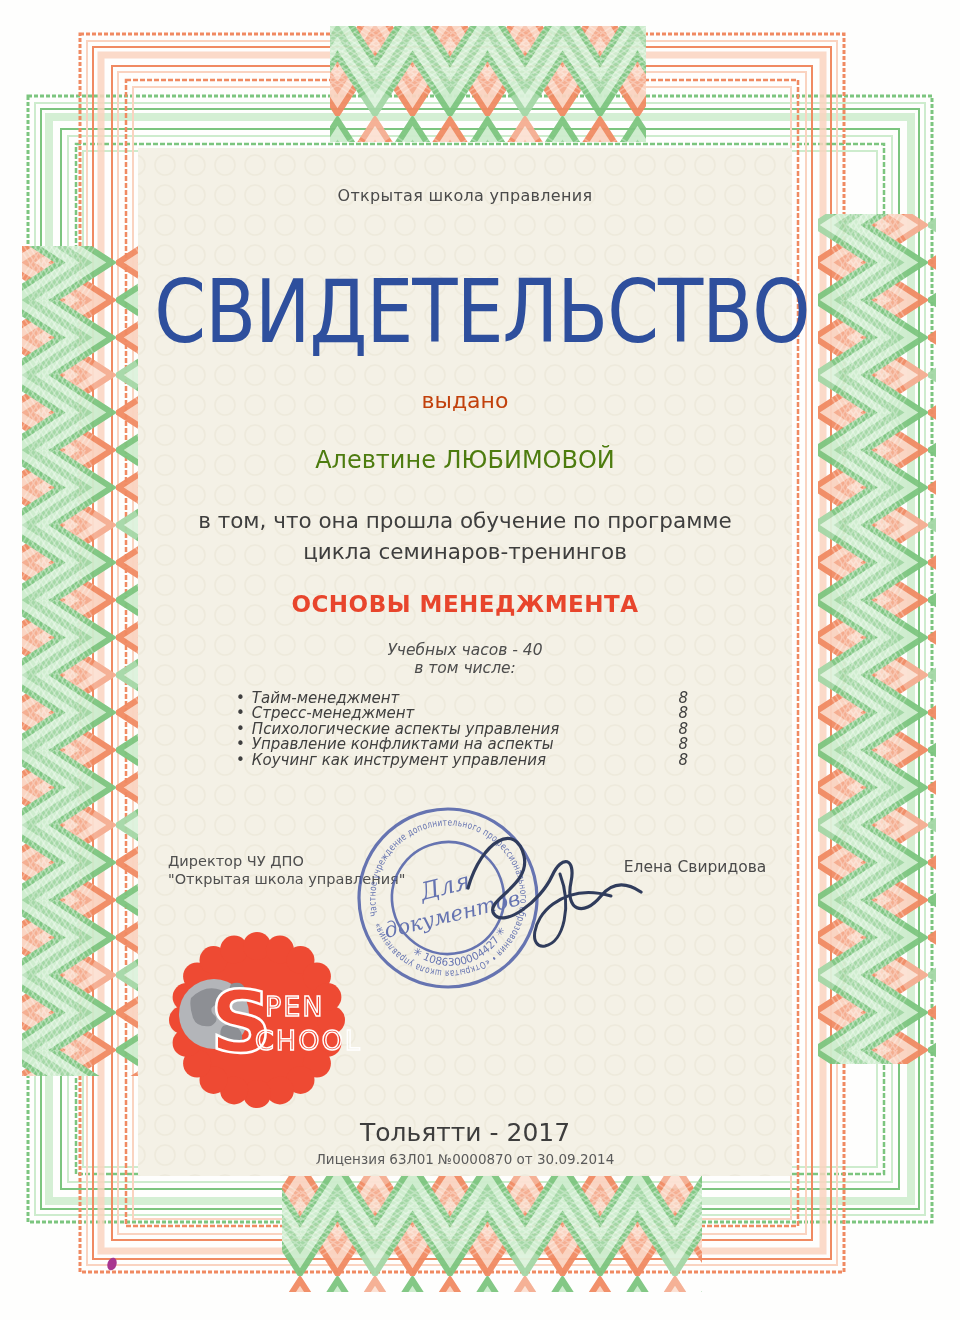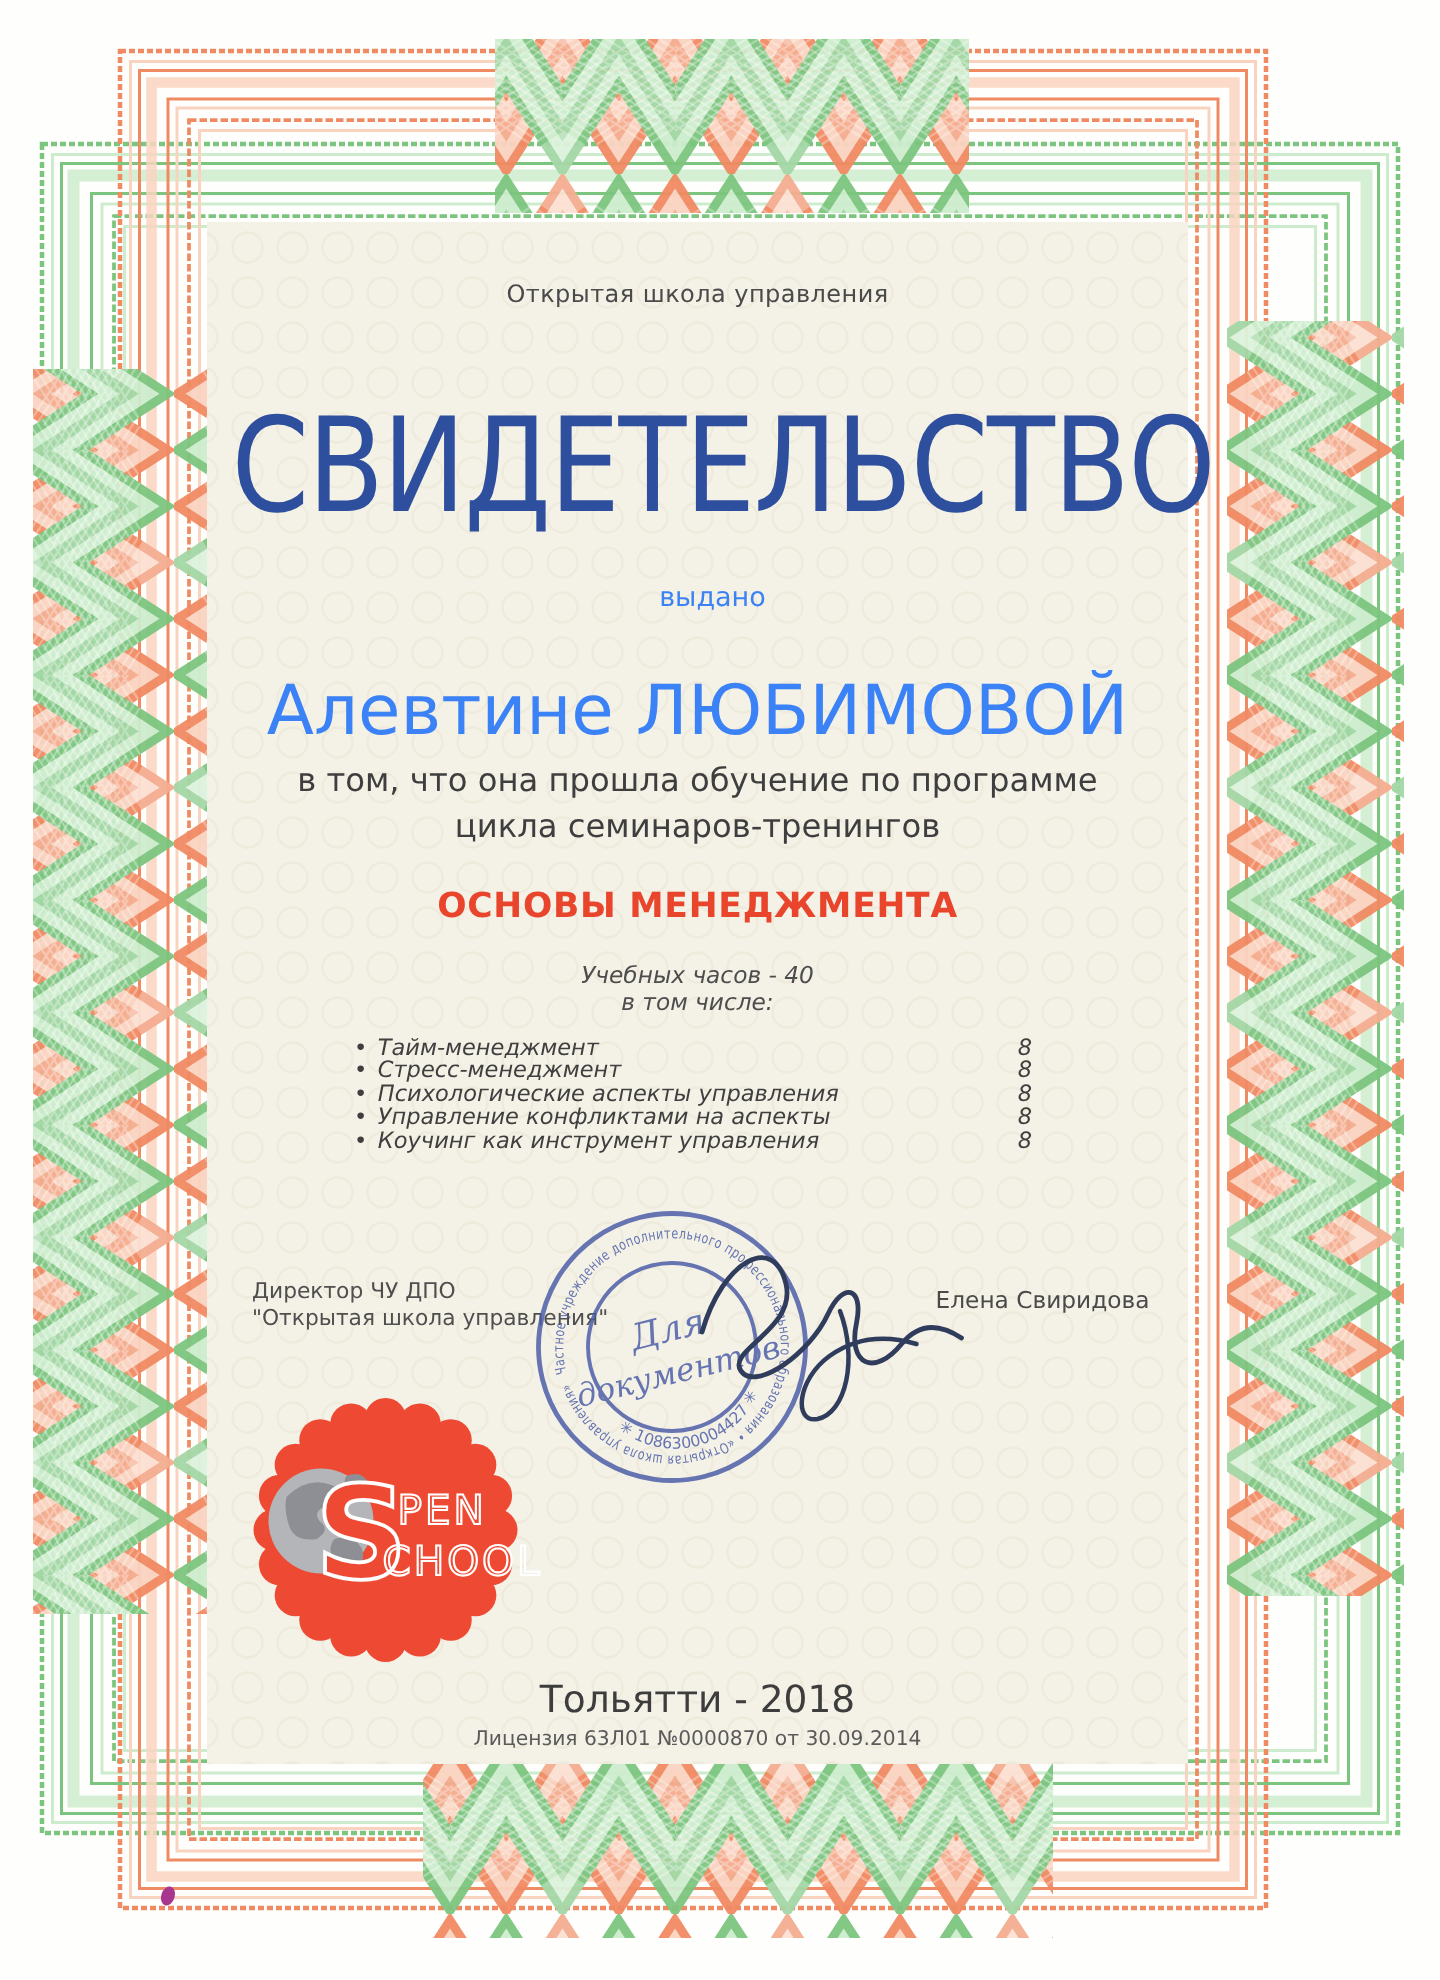--- a/index.html
+++ b/index.html
@@ -6,22 +6,22 @@
   .page{position:relative;width:960px;height:1320px;background:#fefefd;overflow:hidden;
         font-family:"DejaVu Sans",sans-serif;}
   .page svg{position:absolute;left:0;top:0;}
   .layer{pointer-events:none;}
   .abs{position:absolute;}
   .center{left:138px;width:654px;text-align:center;}
 
   .org-name{top:186px;font-size:16px;color:#4a4a4a;letter-spacing:.3px;}
   .cert-title{top:268px;font-size:78px;line-height:1;color:var(--title-blue,#2e4f9d);
               font-weight:500;letter-spacing:-1px;transform:scale(.95,1.12);transform-origin:50% 0;}
-  .issued{top:388px;font-size:18px;color:#3b82f6;padding-left:10px;}
-  .recipient{top:446px;font-size:46px;color:#3b82f6;}
+  .issued{top:388px;font-size:22px;color:#c2410c;}
+  .recipient{top:446px;font-size:24px;color:#4d7c0f;}
   .desc{top:506px;font-size:21.5px;line-height:1.42;color:#3e3e3e;}
   .prog-name{top:591px;font-size:23px;font-weight:bold;color:var(--accent-red,#e8452c);letter-spacing:.5px;}
   .hours{top:641px;font-size:15.5px;font-style:italic;color:#4d4d4d;line-height:1.18;}
   .course-list{left:236px;top:691px;width:452px;font-size:15px;font-style:italic;color:#3f3f3f;}
   .course-row{display:flex;line-height:15.4px;}
   .course-row .bullet{margin-right:7px;}
   .course-row .hrs{margin-left:auto;}
   .director{left:168px;top:852px;width:270px;font-size:14.5px;line-height:1.26;color:#4f4f4f;}
   .signer{left:614px;top:858px;width:162px;text-align:center;font-size:15.5px;color:#4a4a4a;}
   .site{top:1094px;font-size:21px;color:var(--link-red,#e2604e);}
@@ -153,21 +153,21 @@
       <span class="hrs">8</span>
     </div>
   </div>
 
   <div class="abs director">
     <div>Директор ЧУ ДПО</div>
     <div>"Открытая школа управления"</div>
   </div>
   <div class="abs signer">Елена Свиридова</div>
 
-  <div class="abs center city">Тольятти - 2018</div>
+  <div class="abs center city">Тольятти - 2017</div>
   <div class="abs center license">Лицензия 63Л01 №0000870 от 30.09.2014</div>
 
   <svg class="layer" width="960" height="1320" viewBox="0 0 960 1320" style="pointer-events:none;">
 
     <g transform="translate(448,898) rotate(-14)" opacity=".82">
       <defs>
         <path id="ringPath" d="M -72.5,0 A 72.5,72.5 0 1 1 72.5,0 A 72.5,72.5 0 1 1 -72.5,0"></path>
         <path id="numPath" d="M -60,8 A 60,60 0 0 0 60,8"></path>
       </defs>
       <circle class="stamp-stroke" r="89" stroke-width="3.2"></circle>

